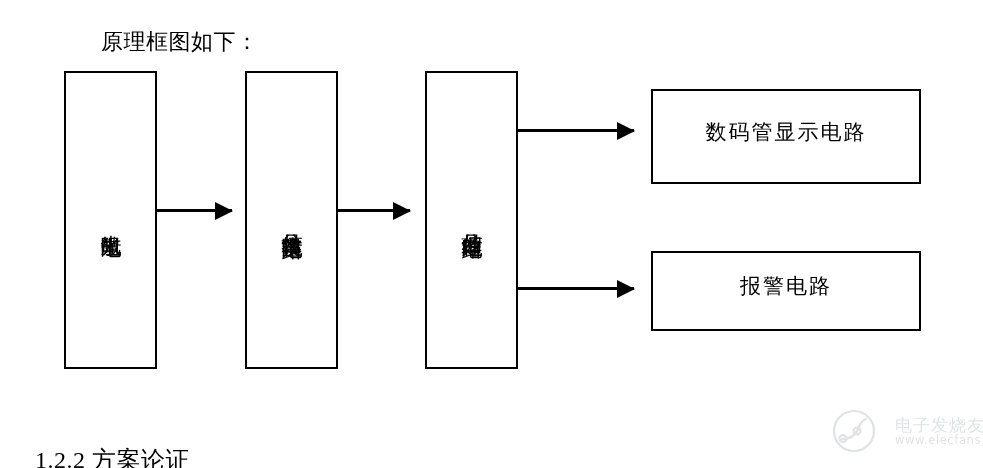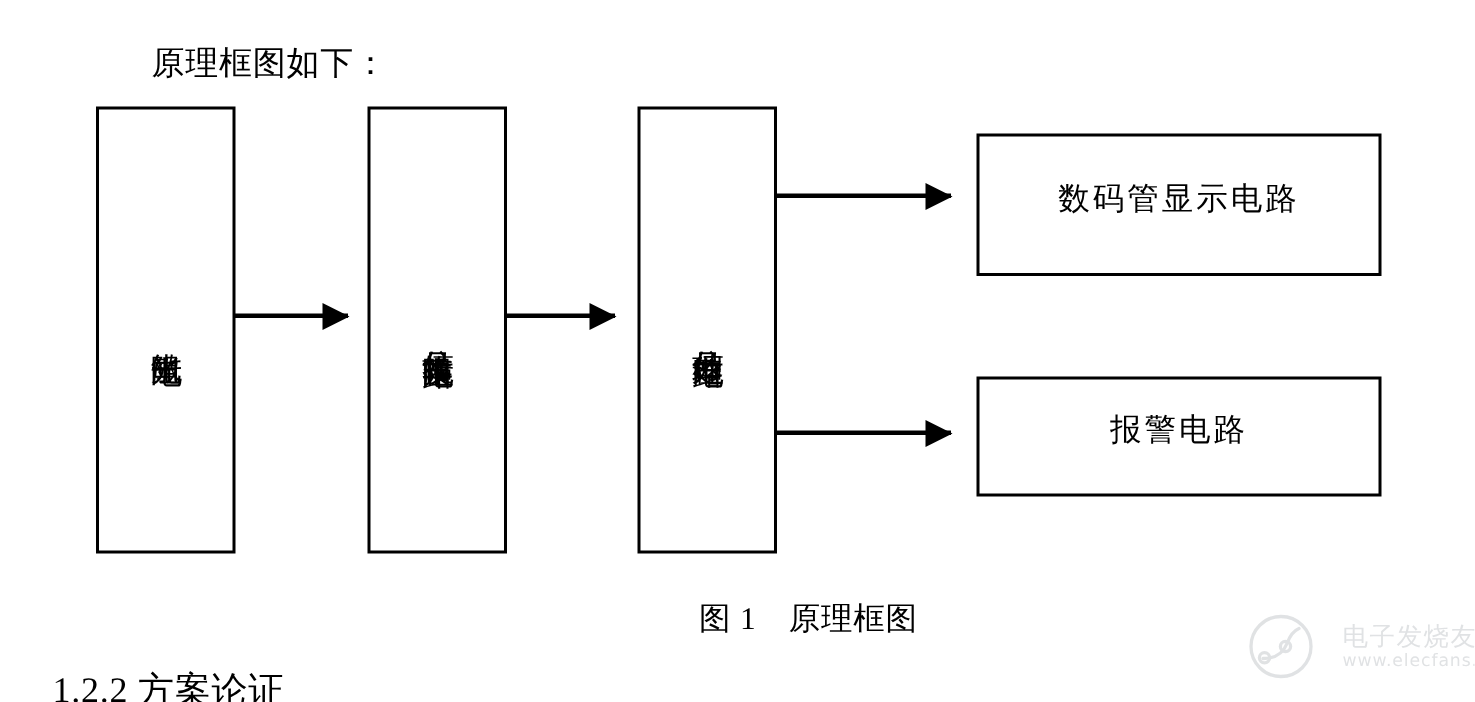--- a/index.html
+++ b/index.html
@@ -188,21 +188,20 @@
       <span class="hlabel">报警电路</span>
     </div>
 
     <div class="arrow" id="arrow-photoresistor-to-converter"></div>
     <div class="arrow" id="arrow-converter-to-processor"></div>
     <div class="arrow" id="arrow-processor-to-display"></div>
     <div class="arrow" id="arrow-processor-to-alarm"></div>
 
   </div>
 
-  <div class="caption">图 1　原理框图</div>
 
   <div class="section-heading">1.2.2 方案论证</div>
 
   <div class="watermark">
     <span class="watermark-mark">
       <svg viewBox="0 0 44 44" width="44" height="44" aria-hidden="true">
         <circle cx="22" cy="22" r="20" fill="none" stroke="#9aa0a6" stroke-width="2.2"></circle>
         <path d="M10 30 Q22 30 26 20 Q29 12 34 10" fill="none" stroke="#9aa0a6" stroke-width="2.2" stroke-linecap="round"></path>
         <circle cx="11" cy="29.5" r="3.4" fill="none" stroke="#9aa0a6" stroke-width="2.2"></circle>
         <circle cx="25" cy="22" r="3.4" fill="none" stroke="#9aa0a6" stroke-width="2.2"></circle>

